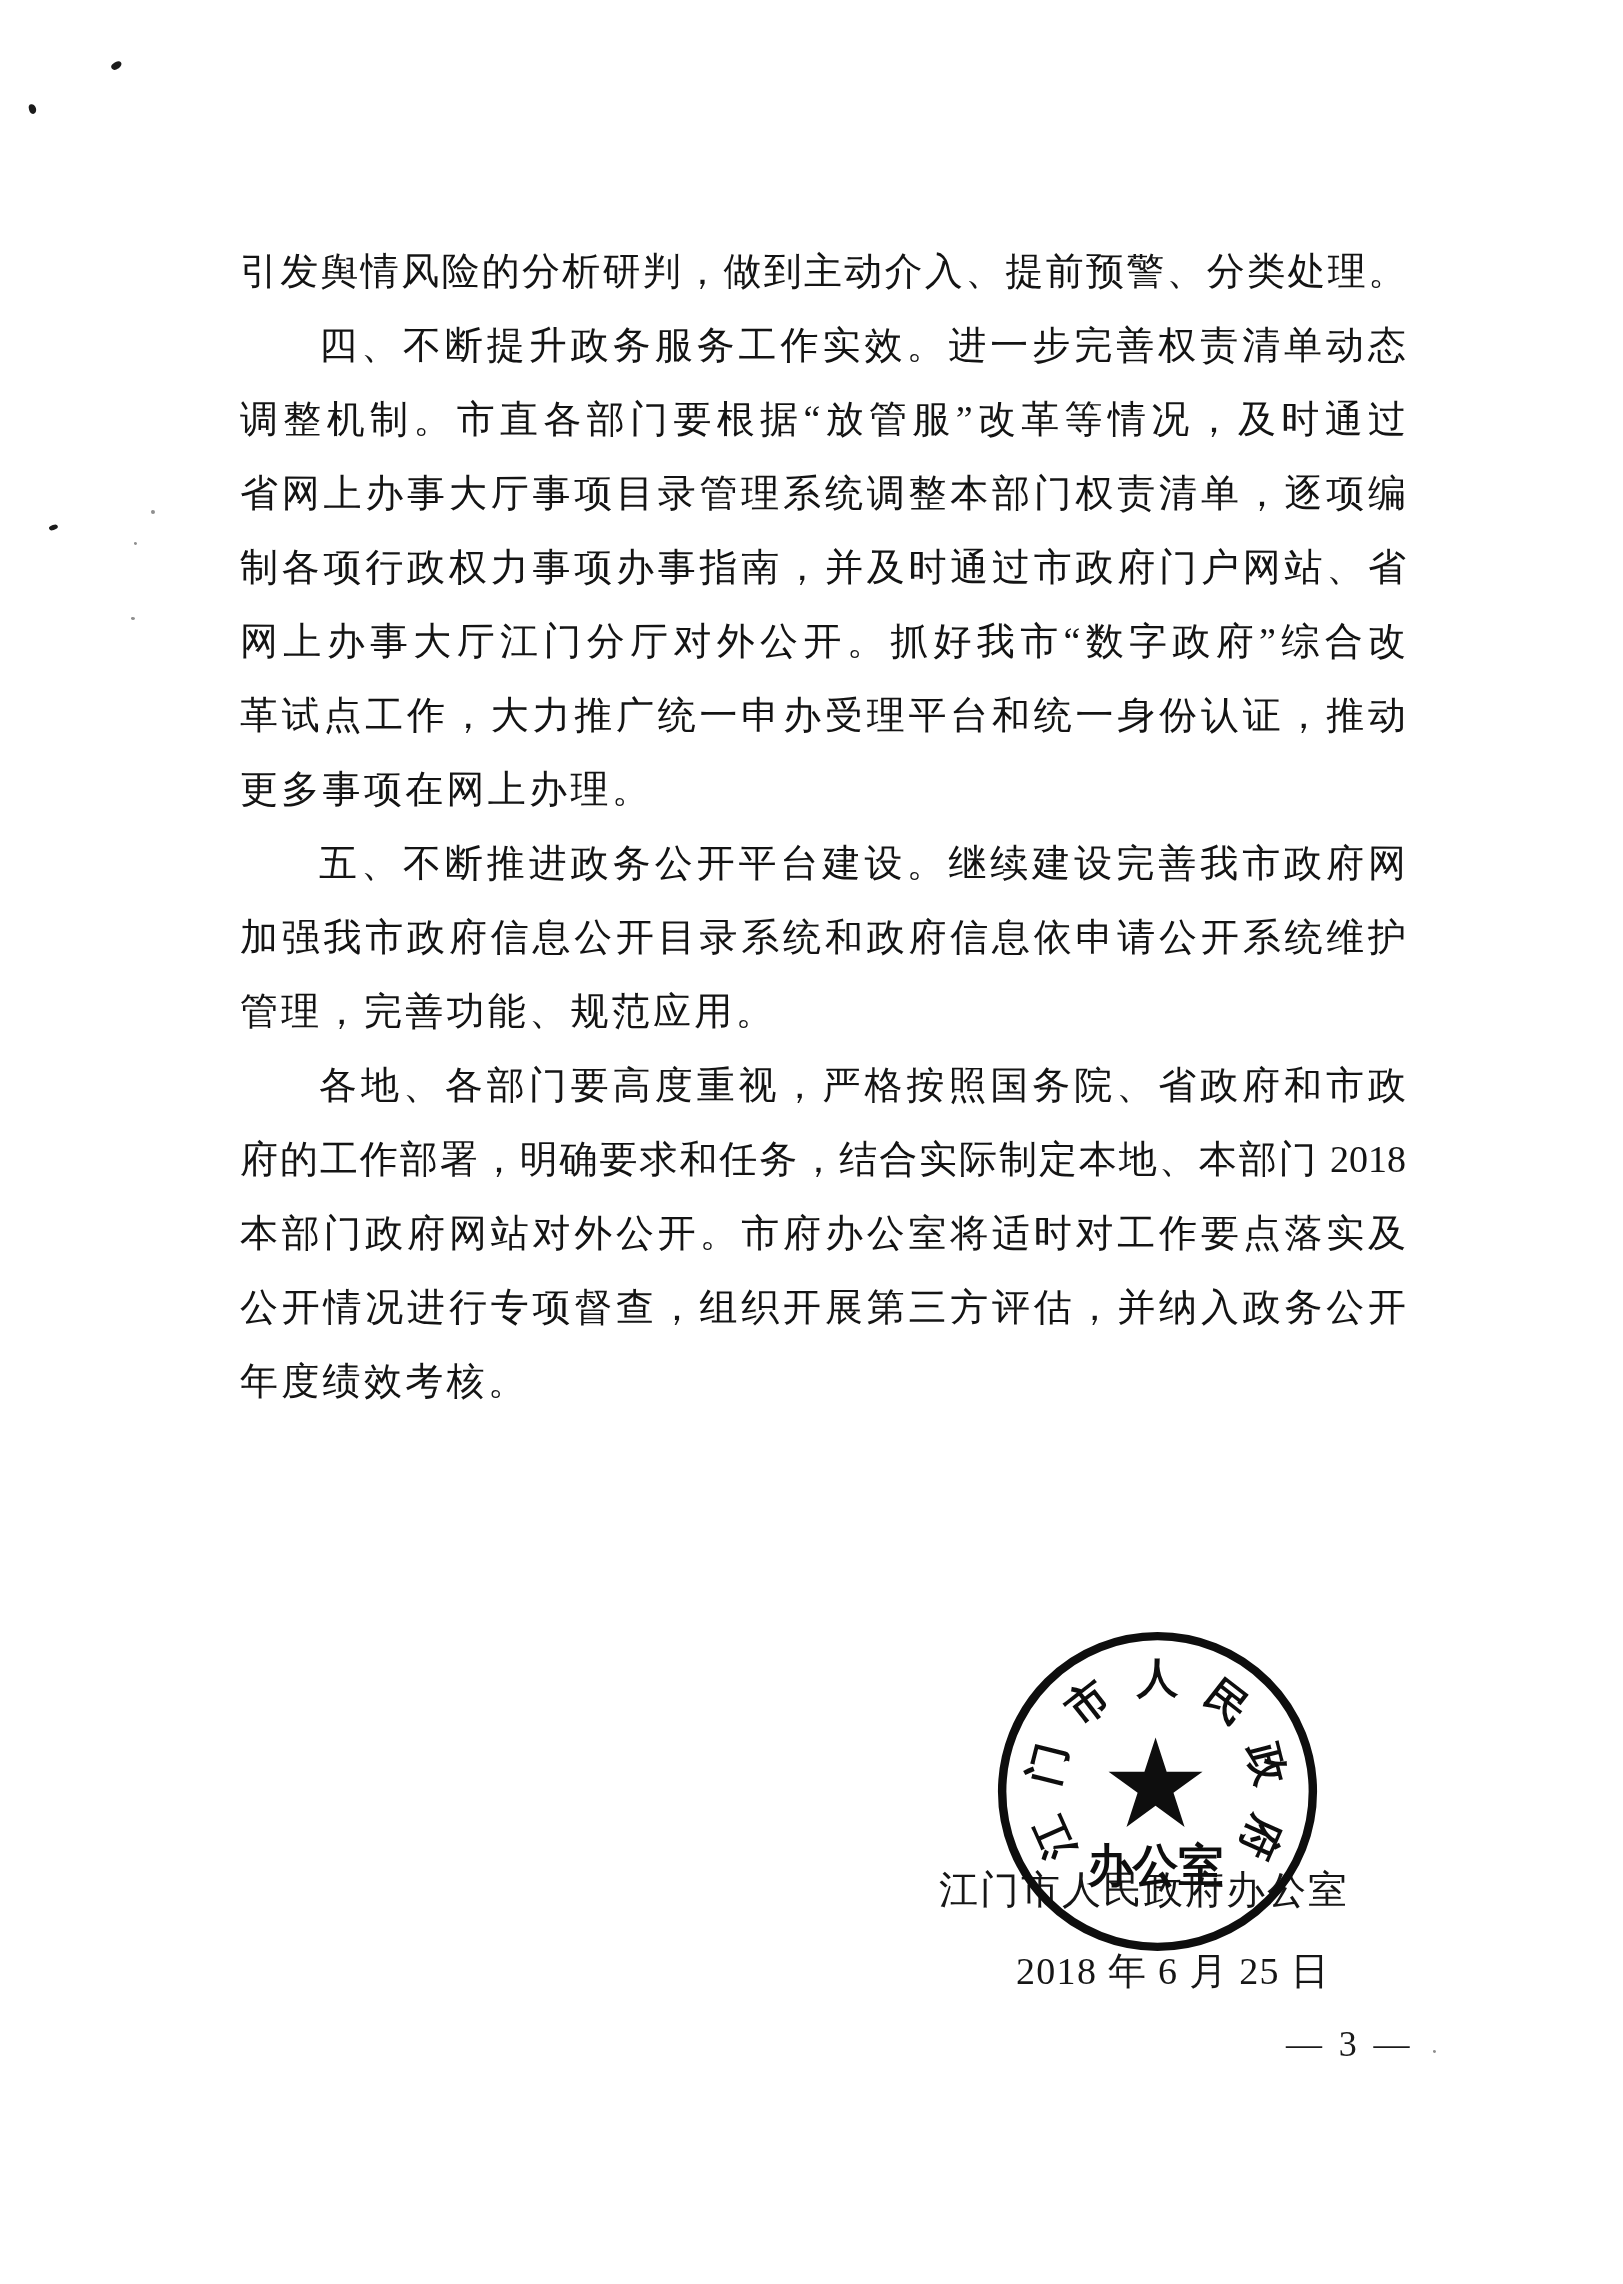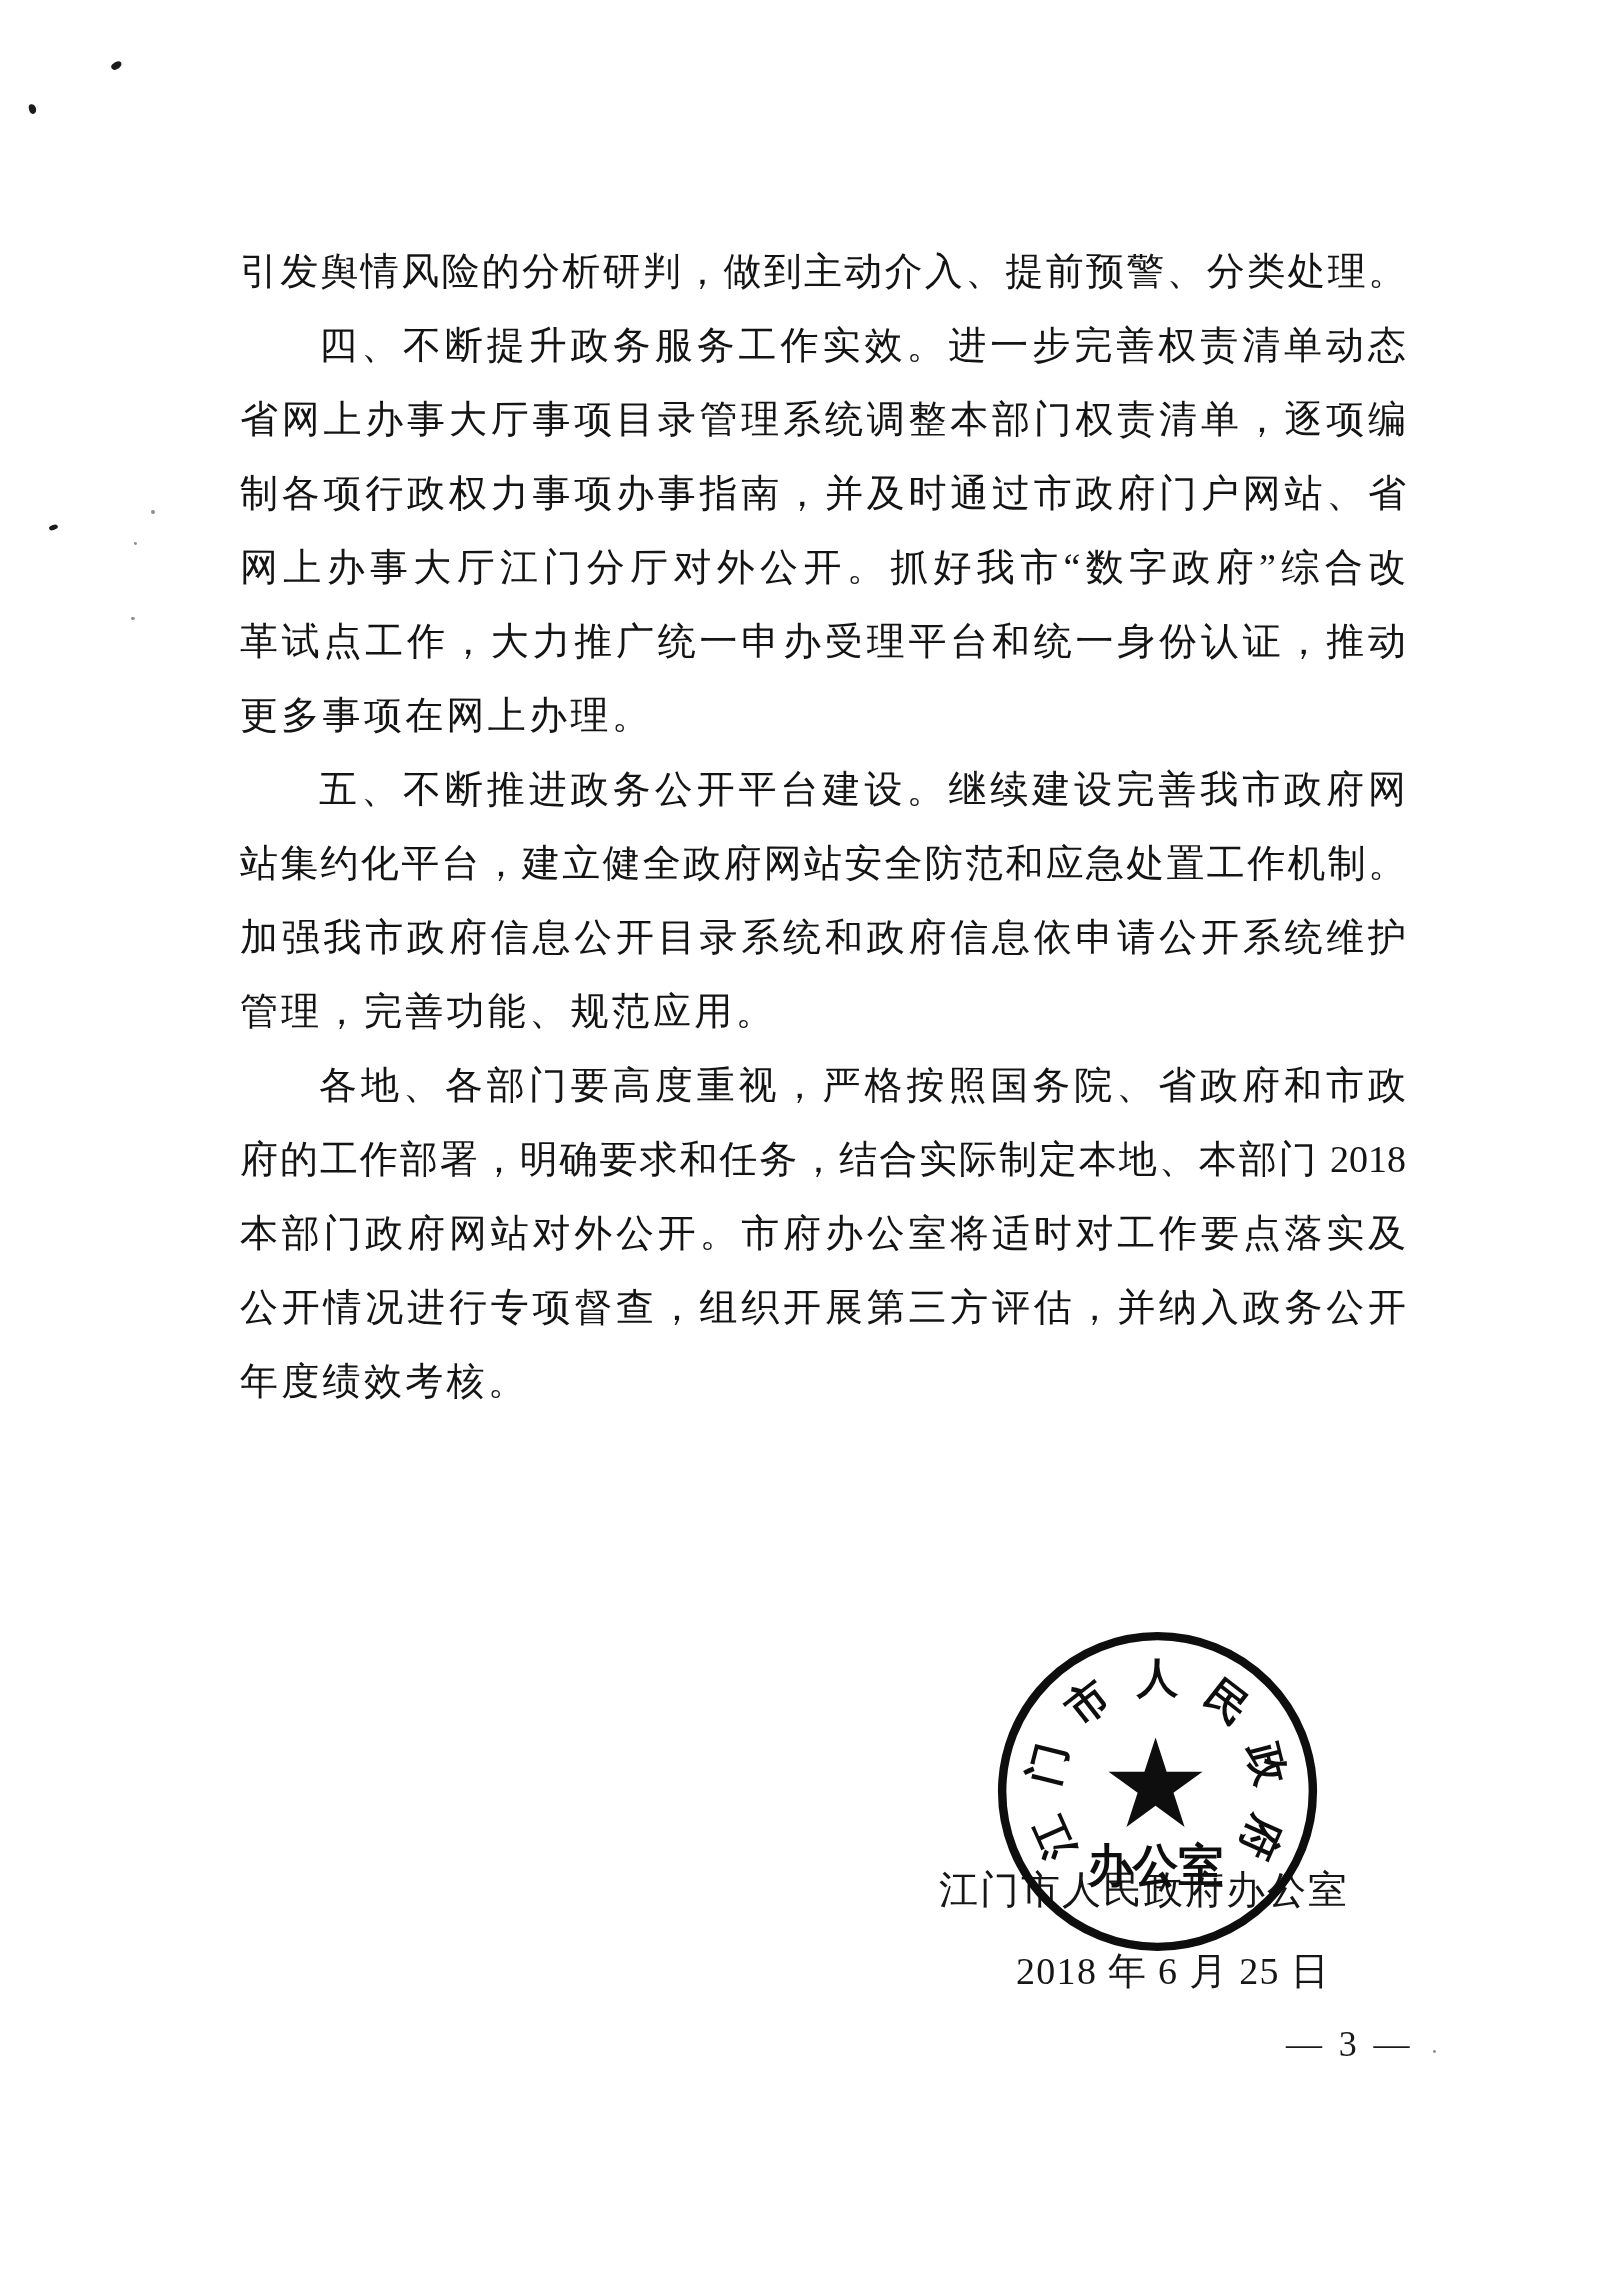--- a/index.html
+++ b/index.html
@@ -70,27 +70,27 @@
       <div class="speck" style="left: 49px; top: 525px; width: 8.5px; height: 5.2px; transform: rotate(-20deg);"></div>
       <div class="speck faint" style="left: 151px; top: 510px; width: 3.9px; height: 3.9px; transform: rotate(0deg);"></div>
       <div class="speck faint" style="left: 134px; top: 542px; width: 3.3px; height: 3.3px; transform: rotate(0deg);"></div>
       <div class="speck faint" style="left: 131px; top: 617px; width: 3.9px; height: 3.3px; transform: rotate(0deg);"></div>
       <div class="speck faint" style="left: 1433px; top: 2050px; width: 3.3px; height: 3.3px; transform: rotate(0deg);"></div>
     </div>
 
   <div class="body-text" id="doc-lines">
       <div class="line"><span>引发舆情风险的分析研判，做到主动介入、提前预警、分类处理。</span></div>
       <div class="line indent"><span class="lead">四、不断提升政务服务工作实效。</span><span>进一步完善权责清单动态</span></div>
+      <div class="line"><span>调整机制。市直各部门要根据“放管服”改革等情况，及时通过</span></div>
       <div class="line"><span>省网上办事大厅事项目录管理系统调整本部门权责清单，逐项编</span></div>
       <div class="line"><span>制各项行政权力事项办事指南，并及时通过市政府门户网站、省</span></div>
       <div class="line"><span>网上办事大厅江门分厅对外公开。抓好我市“数字政府”综合改</span></div>
       <div class="line"><span>革试点工作，大力推广统一申办受理平台和统一身份认证，推动</span></div>
       <div class="line end"><span>更多事项在网上办理。</span></div>
       <div class="line indent"><span class="lead">五、不断推进政务公开平台建设。</span><span>继续建设完善我市政府网</span></div>
-      <div class="line"><span>站集约化平台，建立健全政府网站安全防范和应急处置工作机制。</span></div>
       <div class="line"><span>加强我市政府信息公开目录系统和政府信息依申请公开系统维护</span></div>
       <div class="line end"><span>管理，完善功能、规范应用。</span></div>
       <div class="line indent"><span>各地、各部门要高度重视，严格按照国务院、省政府和市政</span></div>
       <div class="line"><span>府的工作部署，明确要求和任务，结合实际制定本地、本部门 2018</span></div>
       <div class="line"><span>本部门政府网站对外公开。市府办公室将适时对工作要点落实及</span></div>
       <div class="line"><span>公开情况进行专项督查，组织开展第三方评估，并纳入政务公开</span></div>
       <div class="line end"><span>年度绩效考核。</span></div>
     </div>
 
   <div class="signature">江门市人民政府办公室</div>

